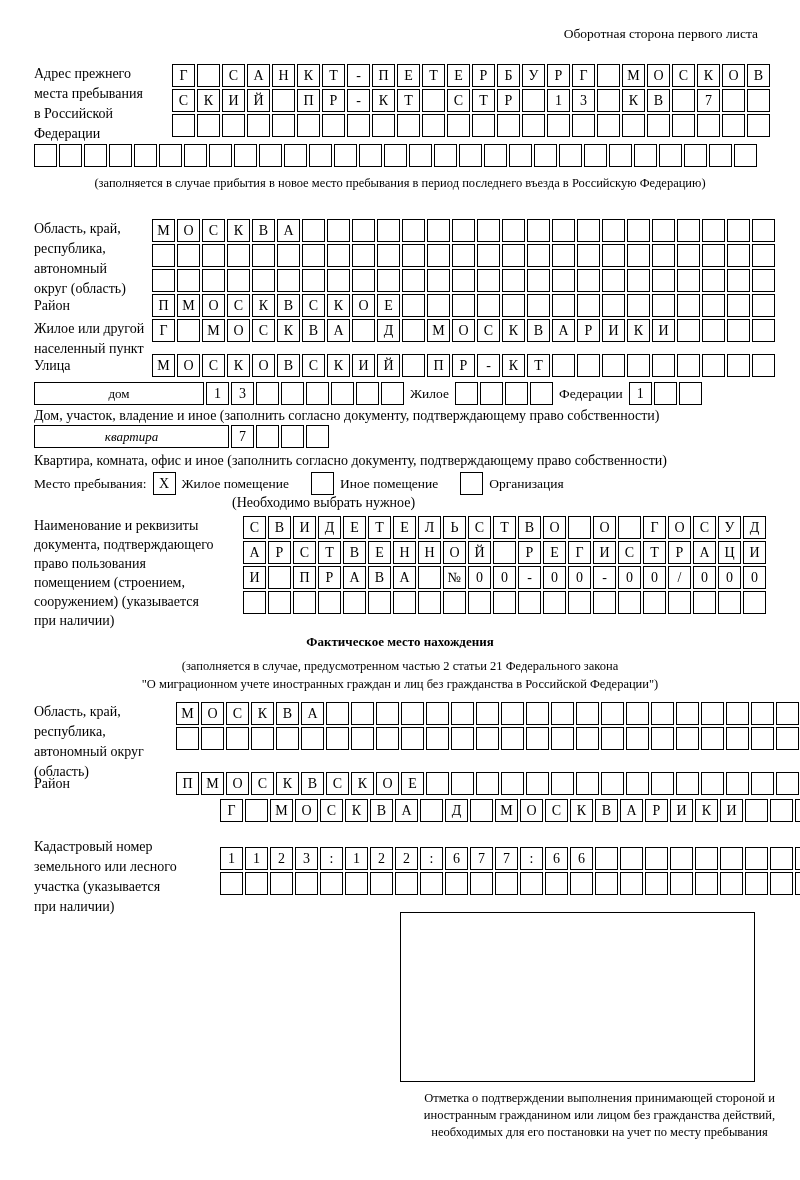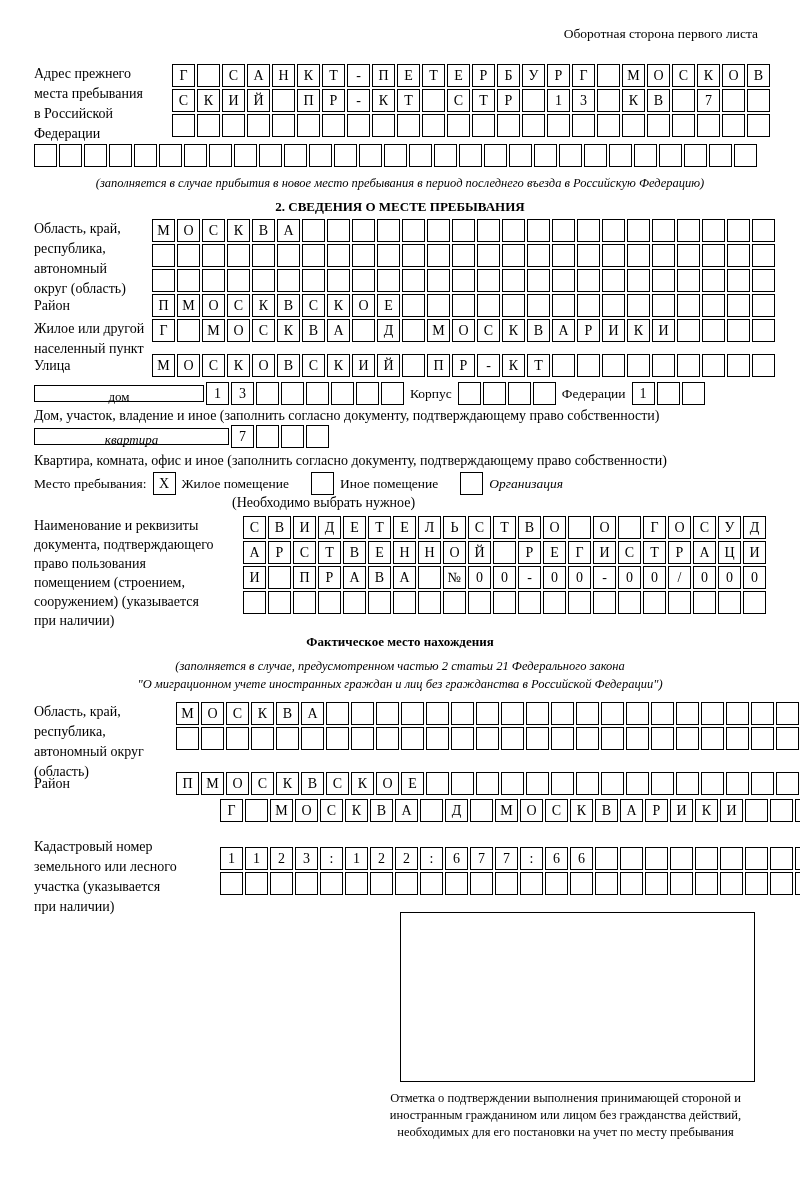--- a/index.html
+++ b/index.html
@@ -51,40 +51,39 @@
     margin-right: 2px;
     font-size: 14px;
     text-align: center;
     line-height: 21px;
     font-family: "Liberation Serif", serif;
     background: #fff;
   }
   .wide {
     border: 1px solid #000;
     box-sizing: border-box;
-    height: 17px;
+    height: 23px;
     font-size: 13px;
     text-align: center;
     line-height: 21px;
     margin-right: 2px;
     background: #fff;
   }
   .inline-lbl {
     font-size: 13.5px;
     line-height: 23px;
     margin: 0 6px 0 4px;
     white-space: nowrap;
   }
   .note {
     position: absolute;
     font-size: 12.5px;
     text-align: center;
     width: 100%;
     left: 0;
-    font-style: italic;
   }
   .leftnote {
     position: absolute;
     font-size: 14px;
   }
   .bigbox {
     position: absolute;
     border: 1px solid #000;
     box-sizing: border-box;
     background: #fff;
@@ -213,21 +212,20 @@
       <div class="cellbox"></div>
       <div class="cellbox"></div>
       <div class="cellbox"></div>
       <div class="cellbox"></div>
       <div class="cellbox"></div>
       <div class="cellbox"></div>
     </div>
 
   <div class="note" style="top:172px;">(заполняется в случае прибытия в новое место пребывания в период последнего въезда в Российскую Федерацию)</div>
 
-  <div class="center-line bold" style="top:195px;">2. СВЕДЕНИЯ О МЕСТЕ ПРЕБЫВАНИЯ</div>
 
   <div class="lbl" style="left:34px; top:215px; width:145px;">Область, край,
 республика,
 автономный
 округ (область)</div>
   <div class="row" id="s2-region-0" style="left:152px; top:215px;">
       <div class="cellbox">М</div>
       <div class="cellbox">О</div>
       <div class="cellbox">С</div>
       <div class="cellbox">К</div>
@@ -399,21 +397,21 @@
   <div class="row" id="s2-house" style="left:34px; top:378px; align-items:center;">
       <div class="wide" style="width: 170px;">дом</div>
       <div class="cellbox">1</div>
       <div class="cellbox">3</div>
       <div class="cellbox"></div>
       <div class="cellbox"></div>
       <div class="cellbox"></div>
       <div class="cellbox"></div>
       <div class="cellbox"></div>
       <div class="cellbox"></div>
-      <span class="inline-lbl">Корпус</span>
+      <span class="inline-lbl">Жилое</span>
       <div class="cellbox"></div>
       <div class="cellbox"></div>
       <div class="cellbox"></div>
       <div class="cellbox"></div>
       <span class="inline-lbl">Федерации</span>
       <div class="cellbox">1</div>
       <div class="cellbox"></div>
       <div class="cellbox"></div>
     </div>
 
@@ -429,21 +427,21 @@
 
   <div class="leftnote" style="left:34px; top:449px;">Квартира, комната, офис и иное (заполнить согласно документу, подтверждающему право собственности)</div>
 
   <div class="row" id="s2-stay" style="left:34px; top:468px; align-items:center;">
       <span class="inline-lbl" style="margin-left: 0px;">Место пребывания:</span>
       <div class="cellbox">X</div>
       <span class="inline-lbl" style="margin-right: 22px;">Жилое помещение</span>
       <div class="cellbox"></div>
       <span class="inline-lbl" style="margin-right: 22px;">Иное помещение</span>
       <div class="cellbox"></div>
-      <span class="inline-lbl" style="margin-right: 0px; font-style: italic;">Организация</span>
+      <span class="inline-lbl" style="margin-right: 0px;">Организация</span>
     </div>
   <div class="leftnote" style="left:232px; top:491px;">(Необходимо выбрать нужное)</div>
 
   <div class="lbl" style="left:34px; top:512px; width:210px; line-height:19px;">Наименование и реквизиты
 документа, подтверждающего
 право пользования
 помещением (строением,
 сооружением) (указывается
 при наличии)</div>
   <div class="row" id="s2-doc-0" style="left:243px; top:512px;">
@@ -709,18 +707,18 @@
       <div class="cellbox"></div>
       <div class="cellbox"></div>
       <div class="cellbox"></div>
       <div class="cellbox"></div>
       <div class="cellbox"></div>
       <div class="cellbox"></div>
       <div class="cellbox"></div>
     </div>
 
   <div class="bigbox" style="left:400px; top:908px; width:355px; height:170px;"></div>
-  <div class="caption" style="left:378px; top:1086px; width:375px;">Отметка о подтверждении выполнения принимающей
+  <div class="caption" style="left:412px; top:1086px; width:375px;">Отметка о подтверждении выполнения принимающей
 стороной и иностранным гражданином или лицом без
 гражданства действий, необходимых для его постановки
 на учет по месту пребывания</div>
 
 </div>
 
 </body></html>

